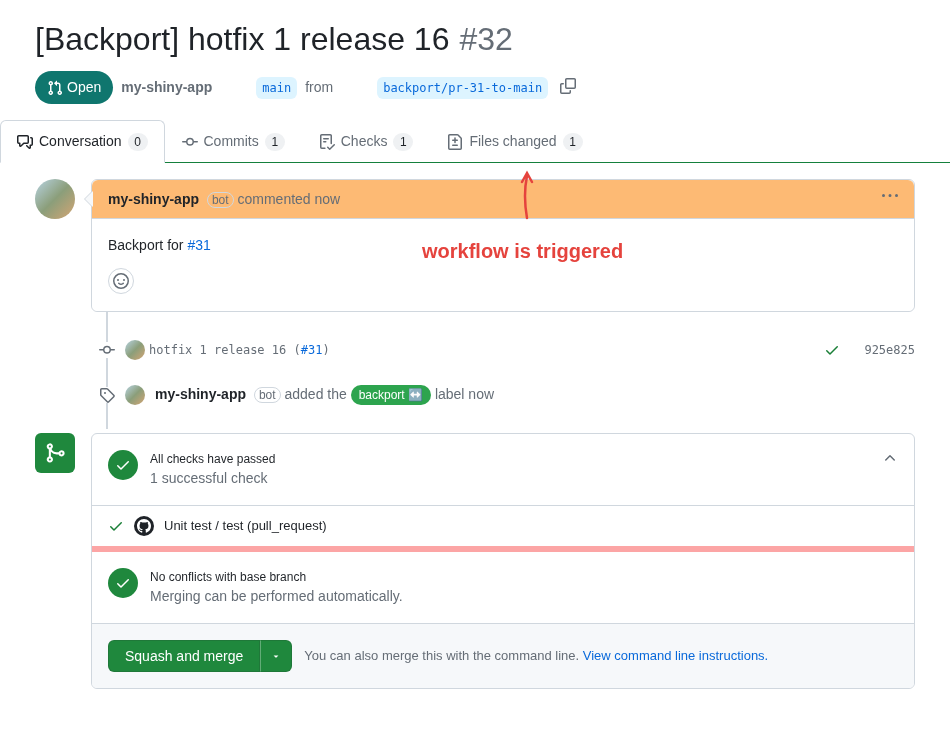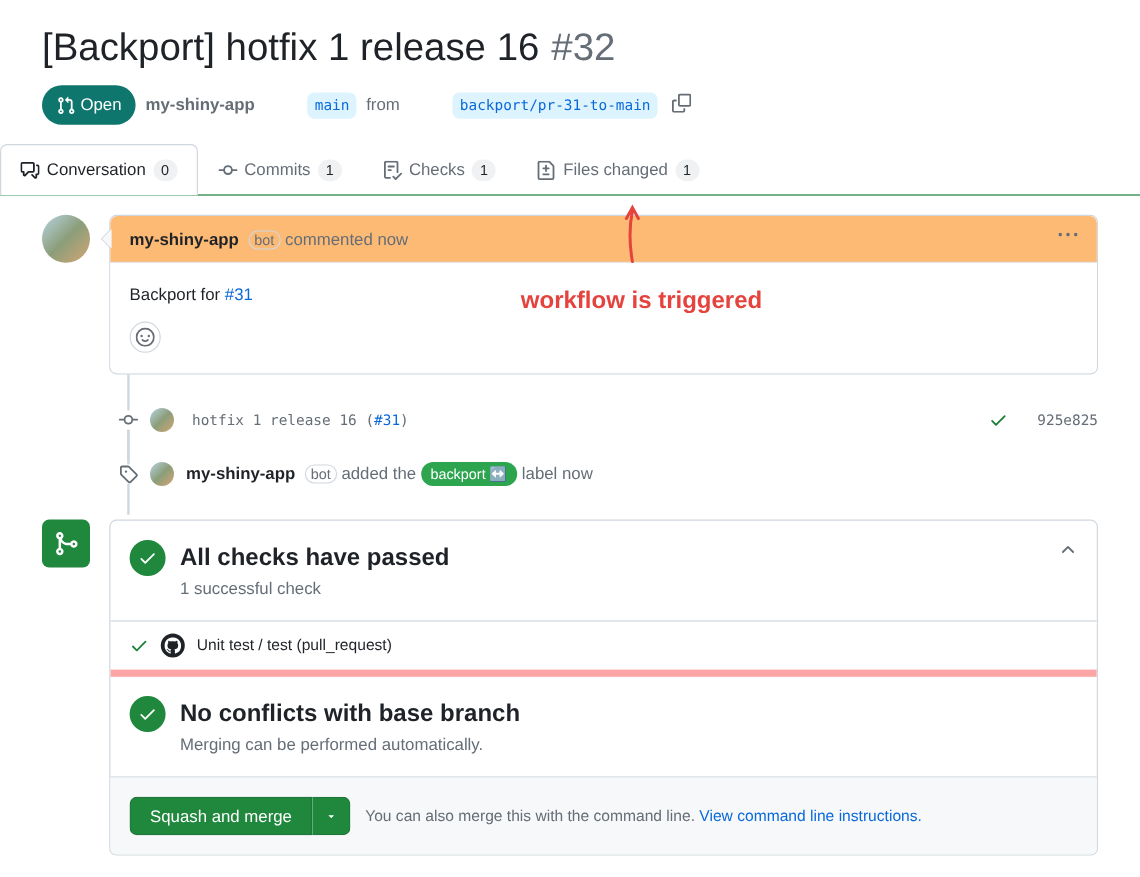--- a/index.html
+++ b/index.html
@@ -36,34 +36,34 @@
 .comment-time { color: #656d76; }
 .kebab { color: #656d76; cursor: pointer; }
 .comment-body { padding: 16px; background: #fff; border-radius: 0 0 6px 6px; }
 .link { color: #0969da; text-decoration: none; margin-top: 19px; }
 .reaction-btn { border: 1px solid #d0d7de; background: #fff; border-radius: 50%; width: 26px; height: 26px; display: inline-flex; align-items: center; justify-content: center; color: #656d76; cursor: pointer; margin-top: 12px; }
 .timeline-item { display: flex; align-items: center; gap: 10px; padding: 12px 0 12px 8px; position: relative; }
 .timeline-item::before { content: ''; position: absolute; left: 15px; top: -16px; bottom: -12px; width: 2px; background: #d0d7de; z-index: -1; }
 .timeline-badge { width: 16px; height: 16px; color: #656d76; flex-shrink: 0; background: #fff; position: relative; z-index: 1; }
 .timeline-badge svg { width: 16px; height: 16px; }
 .commit-line { display: flex; align-items: center; justify-content: space-between; flex: 1; }
-.commit-msg { font-family: ui-monospace, monospace; font-size: 12px; color: #656d76; display: flex; align-items: center; gap: 15px; }
+.commit-msg { font-family: ui-monospace, monospace; font-size: 12px; color: #656d76; display: flex; align-items: center; gap: 4px; }
 .commit-status { display: flex; align-items: center; gap: 24px; color: #656d76; font-family: ui-monospace, monospace; font-size: 12px; }
 .check-ok { color: #1a7f37; }
 .label-badge { background: #2da44e; color: #fff; padding: 1px 8px; border-radius: 999px; font-size: 12px; font-weight: 500; display: inline-flex; align-items: center; gap: 2px; }
-.annotation { position: absolute; color: #e5433d; font-weight: 600; font-size: 20px; left: 342px; top: 56px; text-shadow: 1px 1px 3px rgba(255,255,255,0.9); }
+.annotation { position: absolute; color: #e5433d; font-weight: 600; font-size: 20px; left: 330px; top: 56px; text-shadow: 1px 1px 3px rgba(255,255,255,0.9); }
 .arrow-annot { position: absolute; left: 425px; top: -10px; color: #e5433d; }
 .merge-icon-box { width: 40px; height: 40px; background: #1f883d; border-radius: 6px; display: flex; align-items: center; justify-content: center; color: #fff; }
 .merge-icon-box svg { width: 22px; height: 22px; fill: currentColor; }
 .merge-panel { border: 1px solid #d0d7de; border-radius: 6px; overflow: hidden; }
 .merge-section { padding: 16px; display: flex; align-items: flex-start; gap: 12px; border-bottom: 1px solid #d0d7de; }
 .merge-section:last-child { border-bottom: none; }
 .status-circle { width: 30px; height: 30px; background: #1f883d; border-radius: 50%; display: flex; align-items: center; justify-content: center; color: #fff; flex-shrink: 0; }
 .status-circle svg { width: 16px; height: 16px; }
-.merge-title { font-weight: 700; font-size: 20px; }
+.merge-title { font-weight: 400; font-size: 12px; }
 .merge-sub { color: #656d76; font-size: 14px; }
 .check-row { padding: 10px 16px; display: flex; align-items: center; gap: 10px; border-bottom: 6px solid #fca5a5; font-size: 13px; }
 .merge-actions { background: #f6f8fa; padding: 16px; display: flex; align-items: center; gap: 12px; }
 .merge-btn-group { display: flex; }
 .merge-btn { background: #1f883d; color: #fff; border: 1px solid rgba(31,35,40,0.15); padding: 7px 16px; font-weight: 500; font-size: 14px; border-radius: 6px 0 0 6px; cursor: pointer; }
 .merge-btn-caret { background: #1f883d; color: #fff; border: 1px solid rgba(31,35,40,0.15); border-left: 1px solid rgba(255,255,255,0.3); padding: 7px 10px; border-radius: 0 6px 6px 0; cursor: pointer; }
 .merge-hint { color: #656d76; font-size: 13px; }
 .collapse-caret { color: #656d76; cursor: pointer; }
 .main-row { display: flex; gap: 16px; margin-top: 16px; }
 </style>

